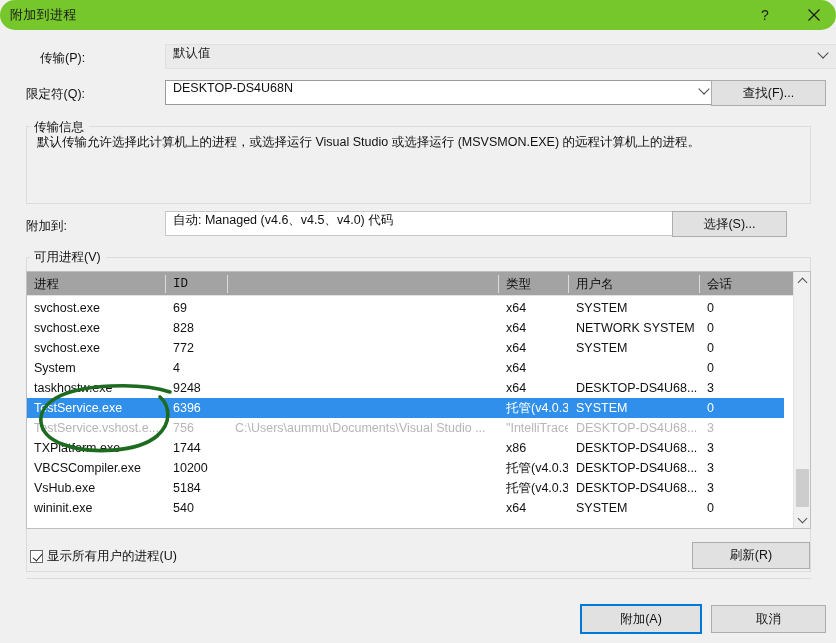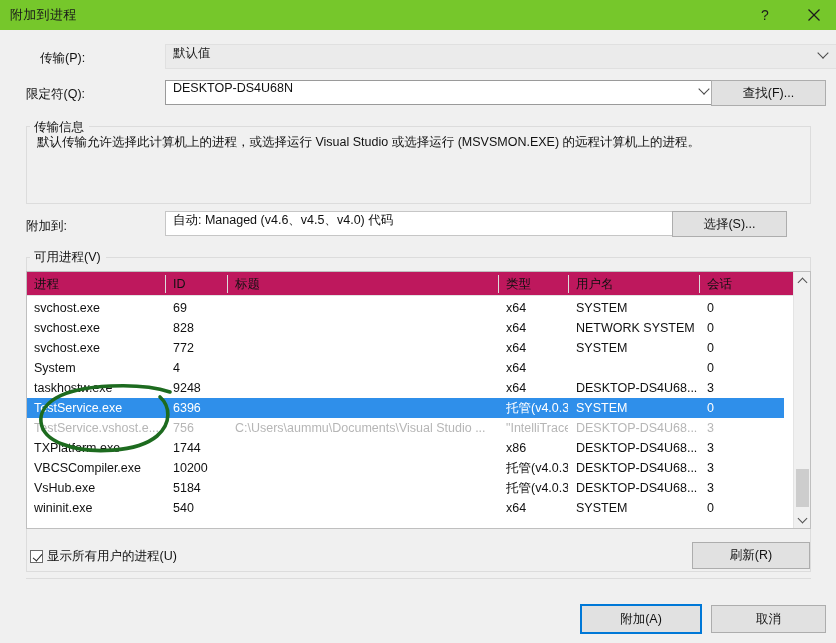--- a/index.html
+++ b/index.html
@@ -118,22 +118,23 @@
     position: absolute;
     left: 26px; top: 271px;
     width: 785px; height: 258px;
     background: #ffffff;
     border: 1px solid #bfbfbf;
     overflow: hidden;
   }
   #list-header {
     position: relative;
     height: 24px;
-    background: #be185d;
+    background: #a3a3a3;
     border-bottom: 1px solid #e2e2e2;
+    font-family: Liberation Mono, monospace;
   }
   .hcell {
     position: absolute; top: 0;
     height: 24px;
     display: flex; align-items: center;
     padding-left: 7px;
     font-size: 12.5px;
     color: #111;
     white-space: nowrap;
     overflow: hidden;
@@ -234,21 +235,21 @@
     left: 26px; top: 578px;
     width: 785px; height: 1px;
     background: #dcdcdc;
   }
 </style>
 </head>
 <body>
 
 <div id="dialog">
 
-  <div id="titlebar" style="background: rgb(118, 199, 43);">
+  <div id="titlebar" style="background: rgb(118, 199, 43); border-radius: 15px;">
     <span id="title-text">附加到进程</span>
   </div>
   <div class="tb-btn" id="tb-help">
     <svg width="13" height="16" viewBox="0 0 13 16">
         <text x="1" y="13" font-family="Liberation Sans, sans-serif" font-size="14" fill="#1c1c1c">?</text>
       </svg>
   </div>
   <div class="tb-btn" id="tb-close">
     <svg width="14" height="14" viewBox="0 0 14 14">
       <line x1="1.5" y1="1.5" x2="12.5" y2="12.5" stroke="#1c1c1c" stroke-width="1.2"></line>
@@ -284,21 +285,20 @@
   <div class="btn" style="left:672px; top:211px; width:115px; height:26px;">选择(S)...</div>
 
   <div class="groupbox" style="left:26px; top:257px; width:785px; height:315px; border-color:#dcdcdc;"></div>
   <div class="group-title" style="left:30px; top:249px;">可用进程(V)</div>
 
   <div id="listbox">
     <div id="list-header">
         <div class="hcell" style="left: 0px; width: 138px;">进程</div>
         <div class="hcell" style="left: 139px; width: 61px;">ID</div>
         <div class="hsep" style="left: 138px;"></div>
-        <div class="hcell" style="left: 201px; width: 270px;">标题</div>
         <div class="hsep" style="left: 200px;"></div>
         <div class="hcell" style="left: 472px; width: 69px;">类型</div>
         <div class="hsep" style="left: 471px;"></div>
         <div class="hcell" style="left: 542px; width: 130px;">用户名</div>
         <div class="hsep" style="left: 541px;"></div>
         <div class="hcell" style="left: 673px; width: 84px;">会话</div>
         <div class="hsep" style="left: 672px;"></div>
       </div>
     <div id="rows">
         <div class="row" style="top: 2px;">

